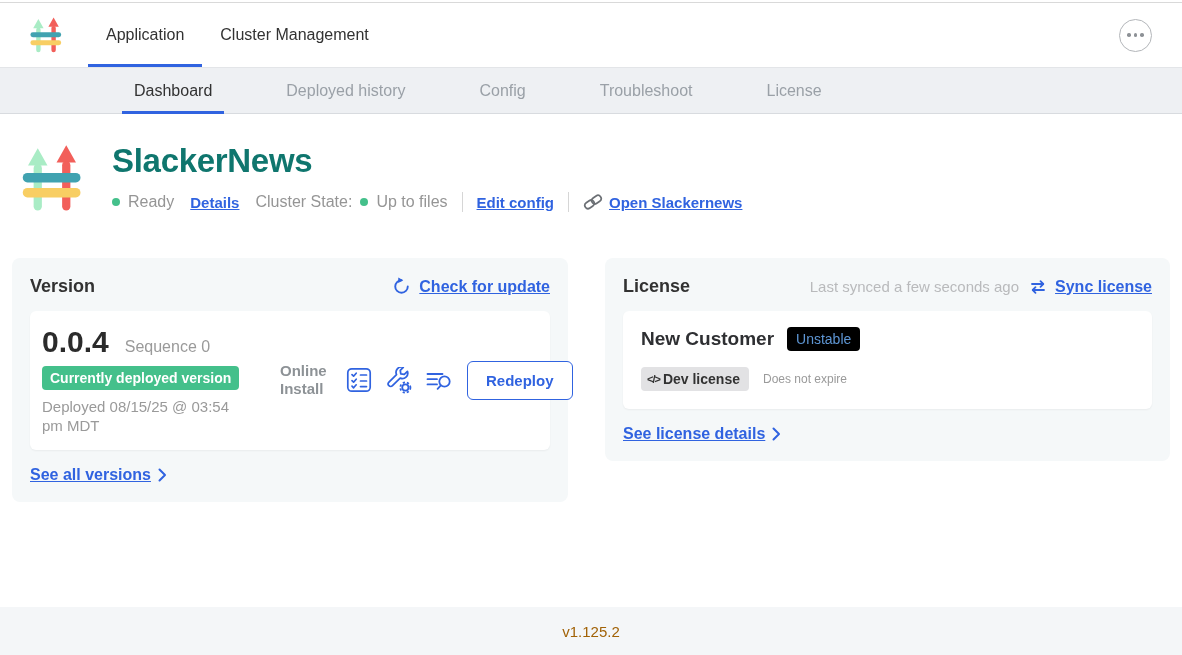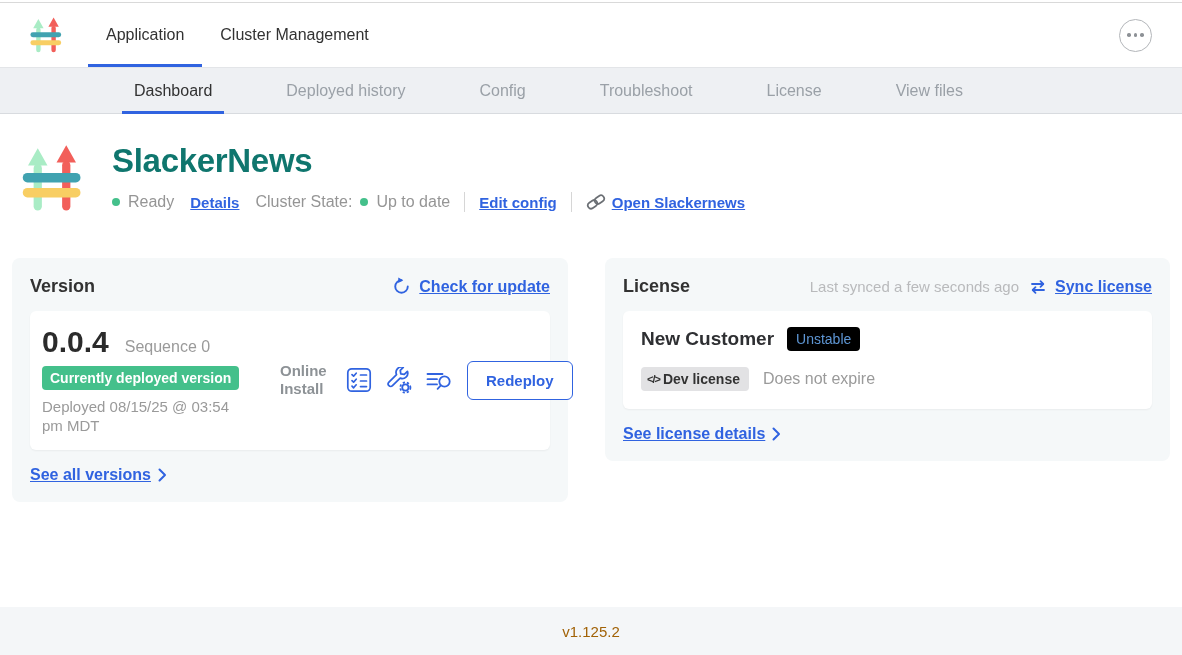--- a/index.html
+++ b/index.html
@@ -116,21 +116,21 @@
     background: #000000; color: #5e96d4; font-size: 14px;
     padding: 4px 9px; border-radius: 4px;
   }
   .license-meta { display: flex; align-items: center; gap: 14px; margin-top: 16px; }
   .dev-badge {
     background: #e2e2e4; color: #323232; font-size: 14px; font-weight: 700;
     padding: 4px 9px 4px 6px; border-radius: 4px;
     display: inline-flex; align-items: center; gap: 3px;
   }
   .code-glyph { font-size: 11px; font-weight: 700; letter-spacing: -1px; }
-  .expiry { font-size: 16px; color: #9a9a9a; }
+  .expiry { font-size: 12px; color: #9a9a9a; }
   .last-synced { font-size: 15px; color: #b9babc; margin-right: 2px; }
 
   
   footer {
     height: 48px; background: #f4f6f8;
     display: flex; align-items: center; justify-content: center;
     font-size: 15px; color: #a16207;
   }
 </style>
 </head>
@@ -175,23 +175,20 @@
   </div>
   <div class="sub-tab">
     <span>Config</span>
   </div>
   <div class="sub-tab">
     <span>Troubleshoot</span>
   </div>
   <div class="sub-tab">
     <span>License</span>
   </div>
-  <div class="sub-tab">
-    <span>View files</span>
-  </div>
 </nav>
 
 <main>
 
   <section class="app-header">
     <div class="app-logo-big">
       <svg width="60" height="70" viewBox="0 0 80 92">
         <polygon points="8,28 34,28 21,5" fill="#a9ecc5"></polygon>
         <rect x="15.5" y="26" width="11" height="62" rx="5.5" fill="#a9ecc5"></rect>
         <polygon points="46,24 72,24 59,1" fill="#f25f5a"></polygon>
@@ -201,21 +198,21 @@
       </svg>
     </div>
     <div>
       <h1 class="page-title">SlackerNews</h1>
       <div class="status-row">
         <span class="dot"></span>
         <span class="gap-s">Ready</span>
         <a class="inline-link gap-m">Details</a>
         <span class="gap-m">Cluster State:</span>
         <span class="dot gap-s"></span>
-        <span class="gap-s">Up to date</span>
+        <span class="gap-s">Up to files</span>
         <span class="vdiv"></span>
         <a class="inline-link">Edit config</a>
         <span class="vdiv"></span>
         <a style="display:inline-flex;align-items:center;">
           <span class="chain">
             <svg width="20" height="20" viewBox="0 0 20 20" fill="none" stroke="currentColor" stroke-width="1.7">
               <g transform="rotate(-35 10 10)">
                 <rect x="0.8" y="6.8" width="10" height="6.4" rx="3.2"></rect>
                 <rect x="9.2" y="6.8" width="10" height="6.4" rx="3.2"></rect>
               </g>

